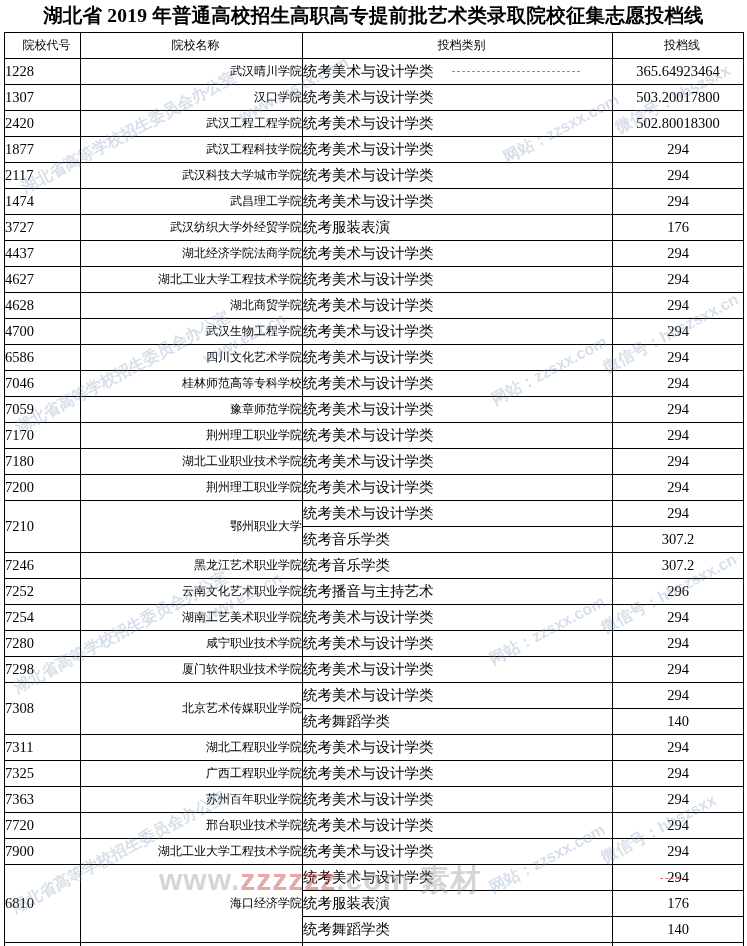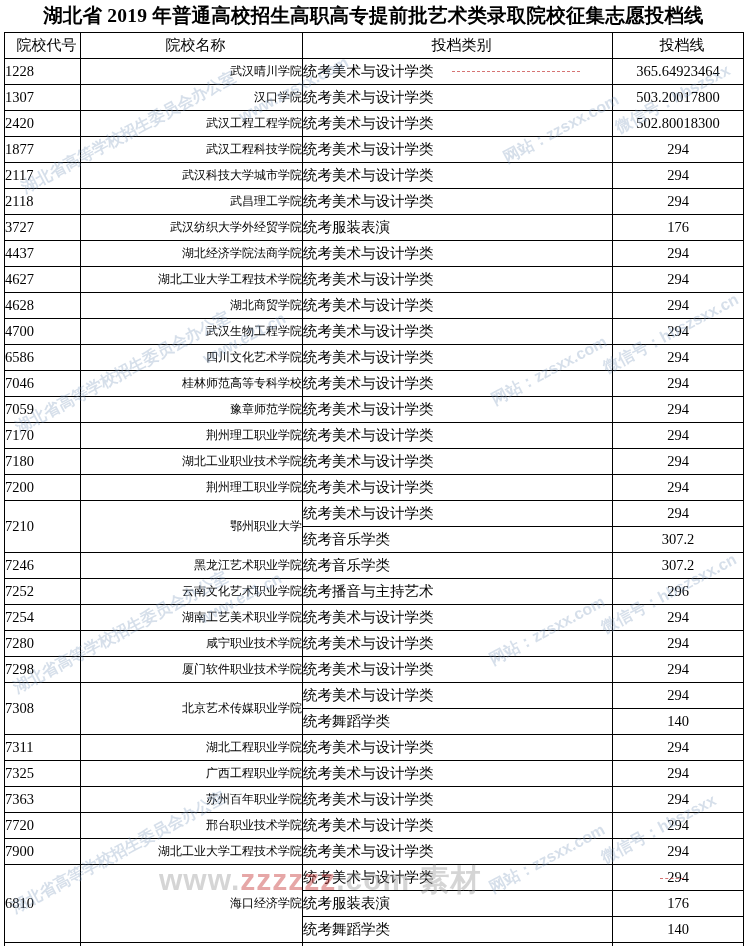--- a/index.html
+++ b/index.html
@@ -42,21 +42,21 @@
     border: 1px solid #000;
     padding: 0;
     height: 25px;
     line-height: 25px;
     vertical-align: middle;
     background: transparent;
   }
   table.score-table th {
     text-align: center;
     font-weight: normal;
-    font-size: 15px;
+    font-size: 12px;
     padding-left: 8px;
   }
   col.c-code { width: 76px; }
   col.c-name { width: 222px; }
   col.c-type { width: 310px; }
   col.c-score { width: 131px; }
 
   td.code {
     text-align: left;
     font-size: 14.5px;
@@ -165,21 +165,21 @@
           <td class="type">统考美术与设计学类</td>
           <td class="score">294</td>
         </tr>
         <tr>
           <td class="code">2117</td>
           <td class="name">武汉科技大学城市学院</td>
           <td class="type">统考美术与设计学类</td>
           <td class="score">294</td>
         </tr>
         <tr>
-          <td class="code">2118</td>
+          <td class="code">1474</td>
           <td class="name">武昌理工学院</td>
           <td class="type">统考美术与设计学类</td>
           <td class="score">294</td>
         </tr>
         <tr>
           <td class="code">3727</td>
           <td class="name">武汉纺织大学外经贸学院</td>
           <td class="type">统考服装表演</td>
           <td class="score">176</td>
         </tr>

